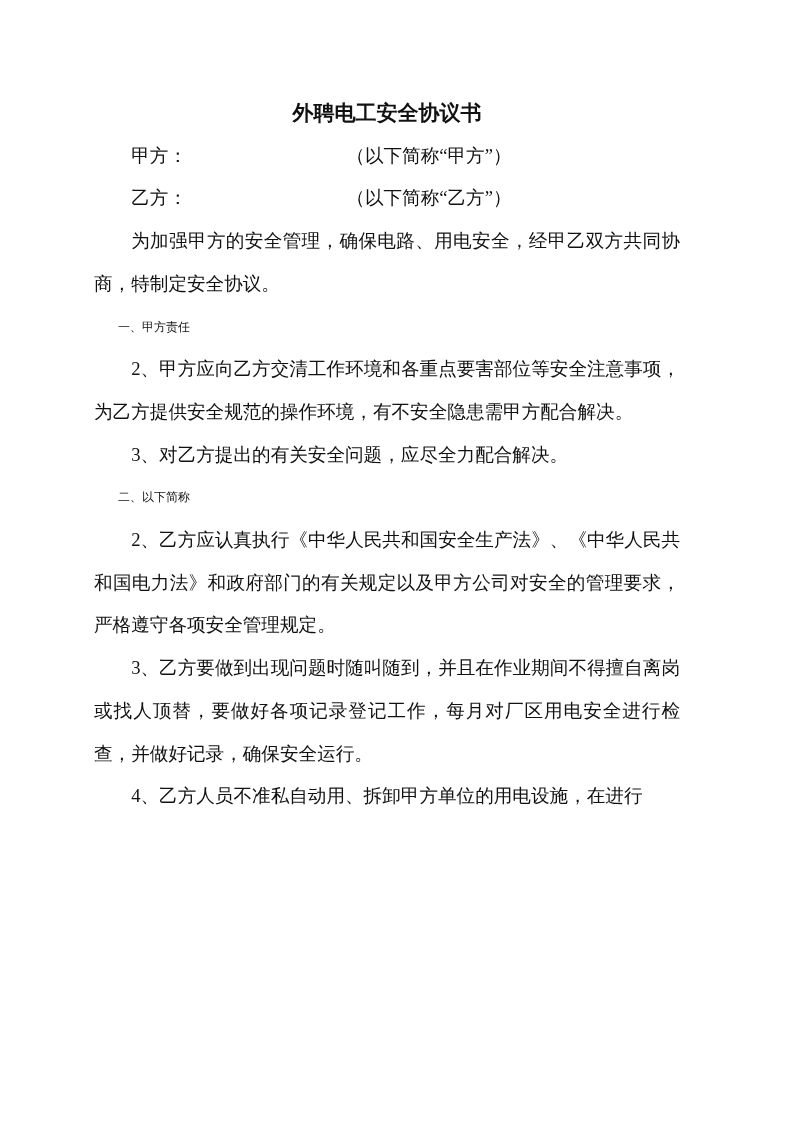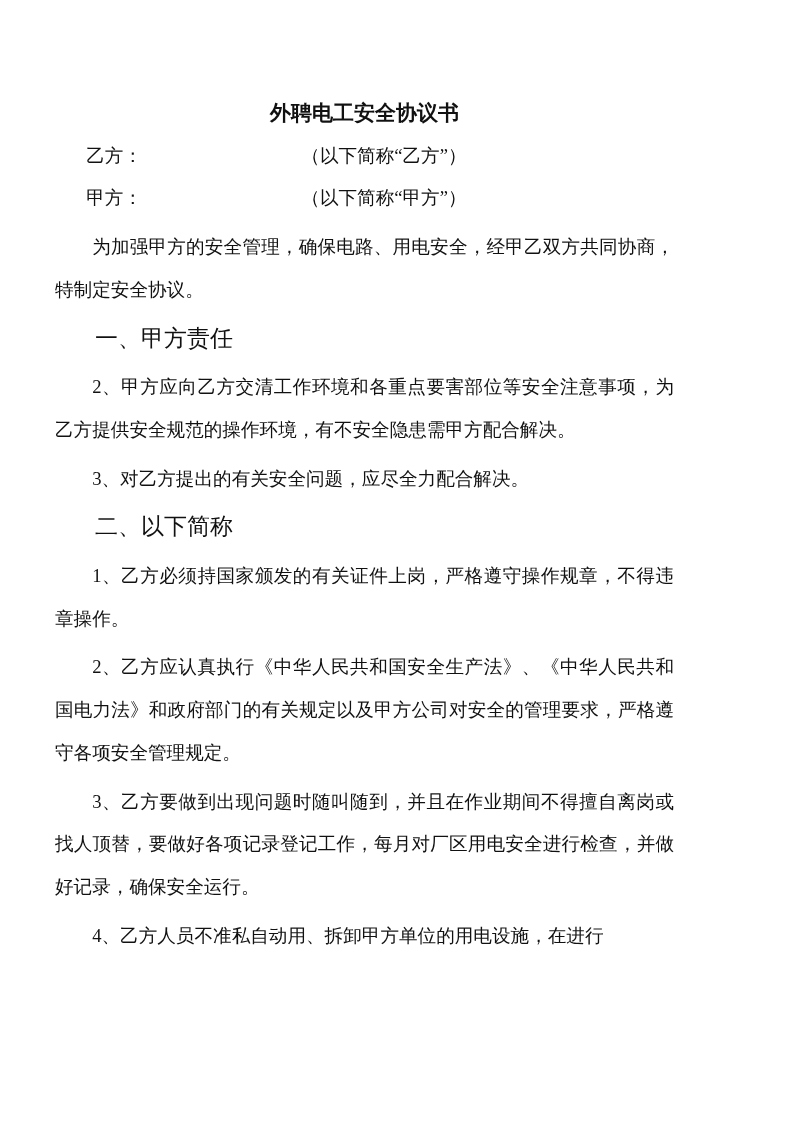--- a/index.html
+++ b/index.html
@@ -6,84 +6,83 @@
     margin: 0;
     padding: 0;
     background: #ffffff;
   }
   .page {
     position: relative;
     width: 793px;
     height: 1122px;
     background: #ffffff;
     box-sizing: border-box;
-    padding: 92px 113px 0 49px;
+    padding: 92px 113px 0 94px;
     font-family: "Liberation Serif", "DejaVu Serif", serif;
     color: #111111;
     font-size: 18.6px;
     line-height: 42.7px;
     overflow: hidden;
   }
   .doc-title {
     margin: 0;
     text-align: center;
     font-weight: bold;
     font-size: 21px;
     line-height: 42.7px;
   }
   .para {
-    margin: 6px;
+    margin: 0;
     text-align: justify;
     text-indent: 2em;
     word-break: break-all;
   }
   .heading-line {
     margin: 0;
     text-indent: 2em;
     font-weight: normal;
-    font-size: 23px;
+    font-size: 12px;
   }
   .party-row {
     margin: 0;
     text-indent: 2em;
   }
   .blank {
     display: inline-block;
     width: 150px;
     height: 1px;
   }
 </style>
 </head>
 <body>
 
 <div class="page">
 
   <h1 class="doc-title">外聘电工安全协议书</h1>
 
   <p class="party-row">
+    <span>甲方：</span>
+    <span class="blank"></span>
+    <span>（以下简称“甲方”）</span>
+  </p>
+
+  <p class="party-row">
     <span>乙方：</span>
     <span class="blank"></span>
     <span>（以下简称“乙方”）</span>
-  </p>
-
-  <p class="party-row">
-    <span>甲方：</span>
-    <span class="blank"></span>
-    <span>（以下简称“甲方”）</span>
   </p>
 
   <p class="para">为加强甲方的安全管理，确保电路、用电安全，经甲乙双方共同协商，特制定安全协议。</p>
 
   <div>
     <p class="heading-line">一、甲方责任</p>
     <p class="para">2、甲方应向乙方交清工作环境和各重点要害部位等安全注意事项，为乙方提供安全规范的操作环境，有不安全隐患需甲方配合解决。</p>
     <p class="para">3、对乙方提出的有关安全问题，应尽全力配合解决。</p>
   </div>
 
   <div>
     <p class="heading-line">二、以下简称</p>
-    <p class="para">1、乙方必须持国家颁发的有关证件上岗，严格遵守操作规章，不得违章操作。</p>
     <p class="para">2、乙方应认真执行《中华人民共和国安全生产法》、《中华人民共和国电力法》和政府部门的有关规定以及甲方公司对安全的管理要求，严格遵守各项安全管理规定。</p>
     <p class="para">3、乙方要做到出现问题时随叫随到，并且在作业期间不得擅自离岗或找人顶替，要做好各项记录登记工作，每月对厂区用电安全进行检查，并做好记录，确保安全运行。</p>
     <p class="para">4、乙方人员不准私自动用、拆卸甲方单位的用电设施，在进行</p>
   </div>
 
 </div>
 
 </body></html>

